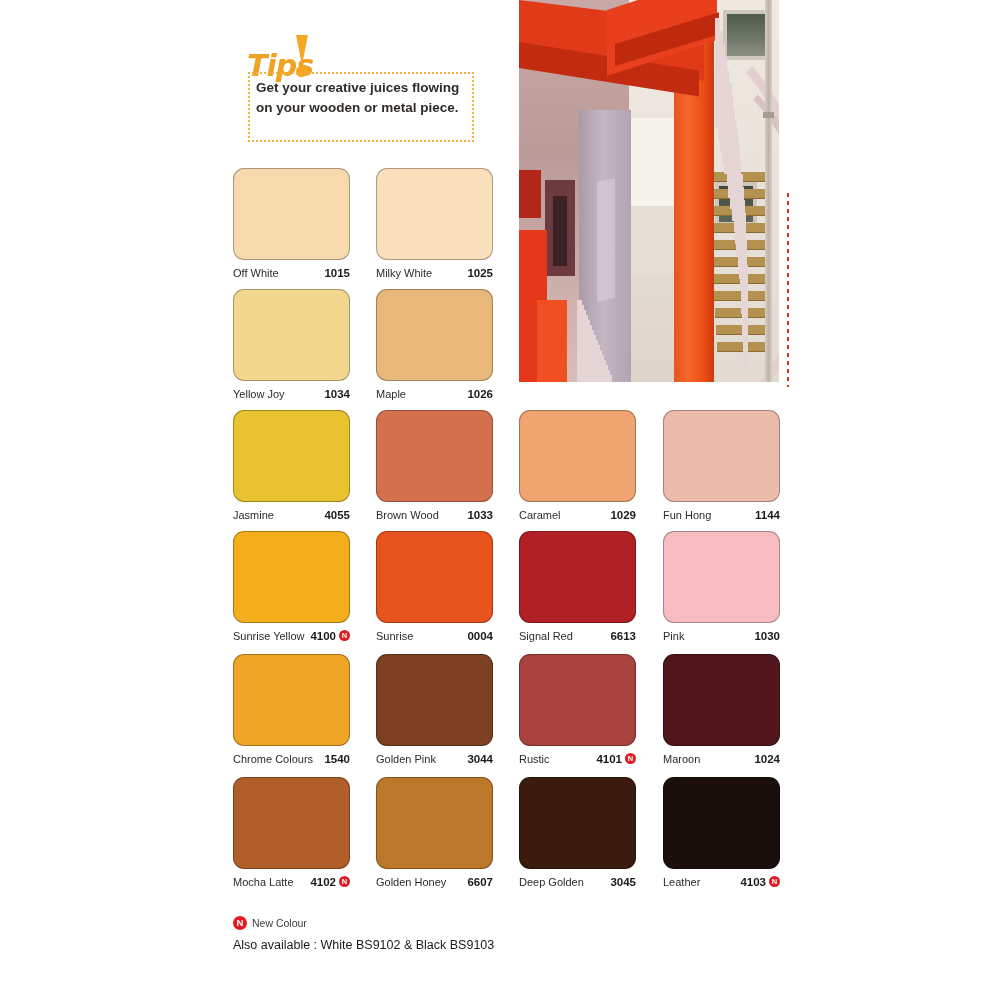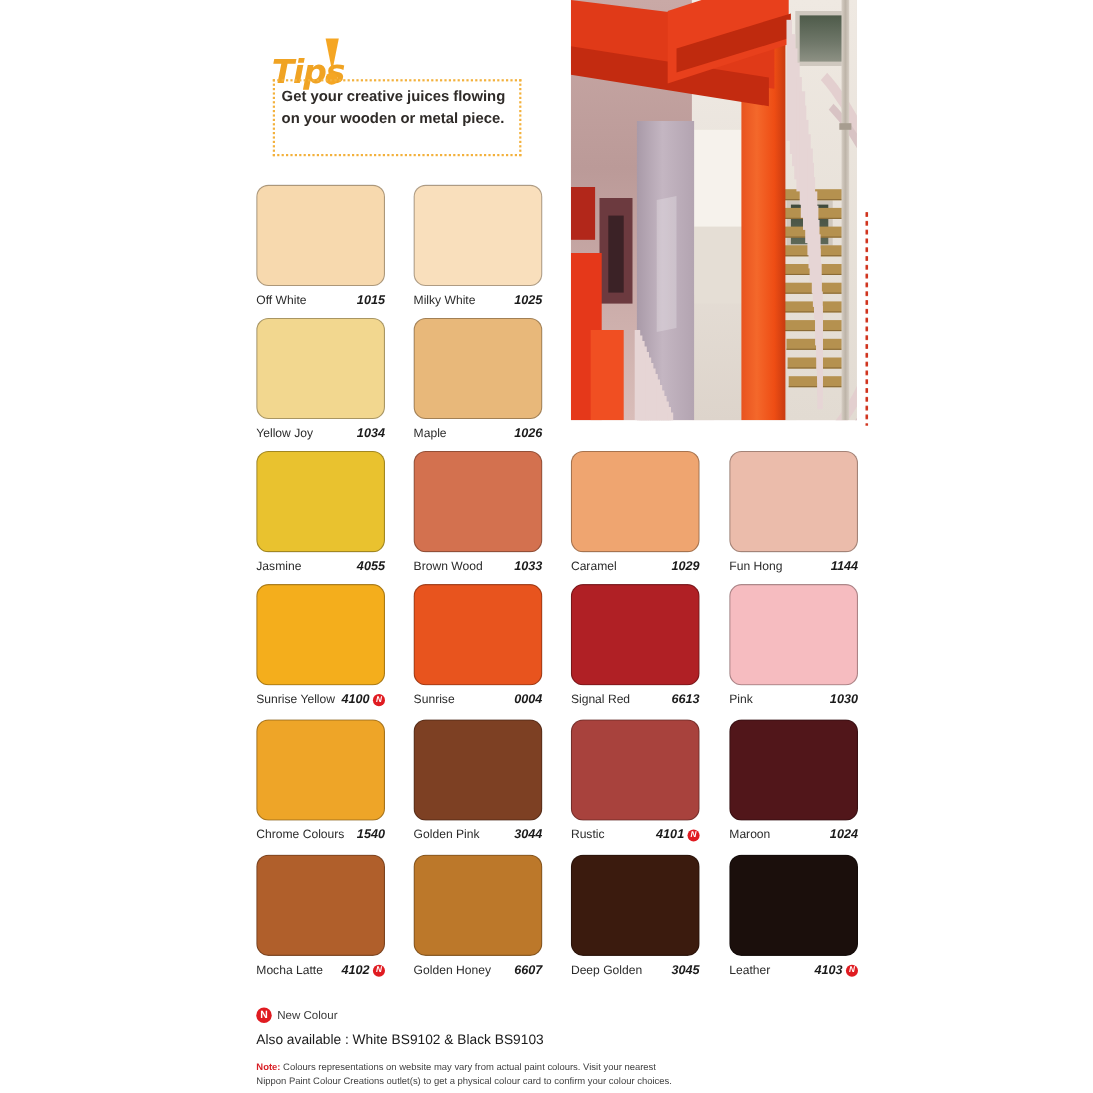--- a/index.html
+++ b/index.html
@@ -143,21 +143,21 @@
     box-sizing:border-box;
   }
   .swatch-label-row {
     display:flex; align-items:baseline; justify-content:space-between;
     margin-top:7px; width:117px;
   }
   .swatch-name {
     font-size:11px; color:#2b2b2b; white-space:nowrap;
     font-family:"Liberation Sans", sans-serif;
   }
-  .swatch-right { display:flex; align-items:center; gap:3px; white-space:nowrap;font-style:italic; }
+  .swatch-right { display:flex; align-items:flex-start; gap:3px; white-space:nowrap; }
   .swatch-code {
     font-size:11.5px; font-weight:bold; color:#1a1a1a;
     font-family:"Liberation Sans", sans-serif;
   }
   .badge-n {
     display:inline-flex; align-items:center; justify-content:center;
     width:11px; height:11px; border-radius:50%;
     background:#e01b21; color:#fff;
     font-size:7.5px; font-weight:bold; line-height:1;
     font-family:"Liberation Sans", sans-serif;
@@ -474,17 +474,13 @@
       </div>
     </div>
   </div>
 
 <div id="footer">
   <div id="legend-row">
     <span id="legend-badge">N</span>
     <span id="legend-text">New Colour</span>
   </div>
   <div id="also-available">Also available : White BS9102 &amp; Black BS9103</div>
-  <div id="note-block">
-    <span id="note-label">Note:</span><span> Colours representations on website may vary from actual paint colours. Visit your nearest</span><br>
-    <span>Nippon Paint Colour Creations outlet(s) to get a physical colour card to confirm your colour choices.</span>
-  </div>
 </div>
 
 </body></html>

